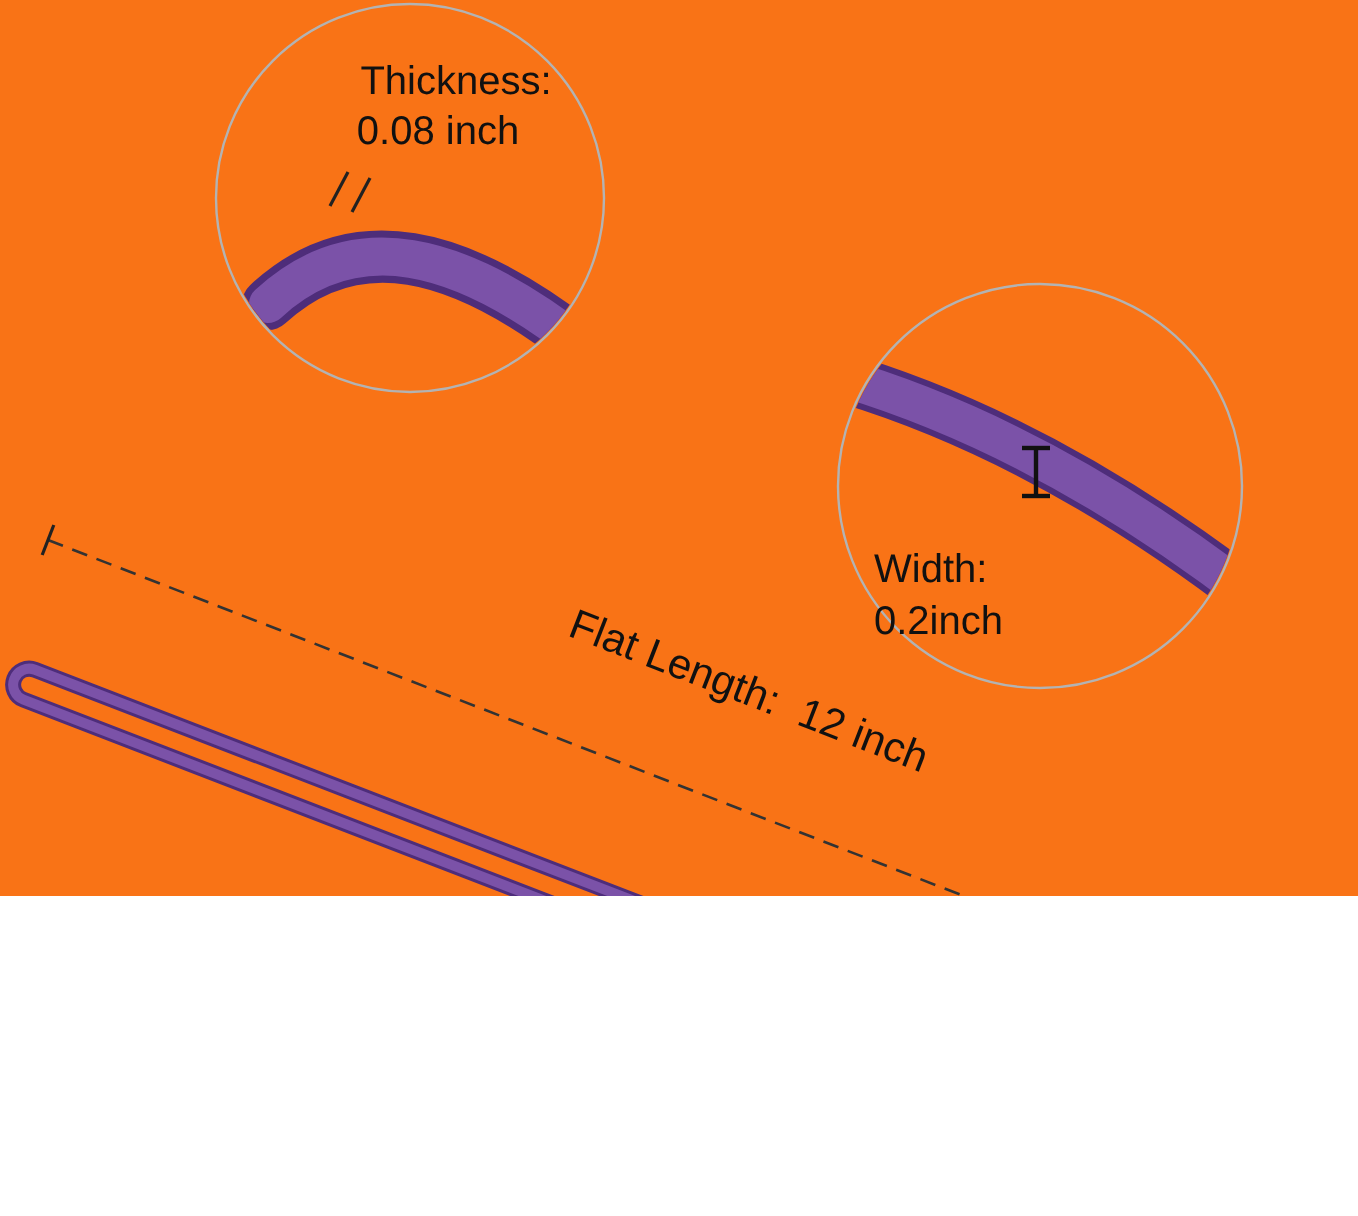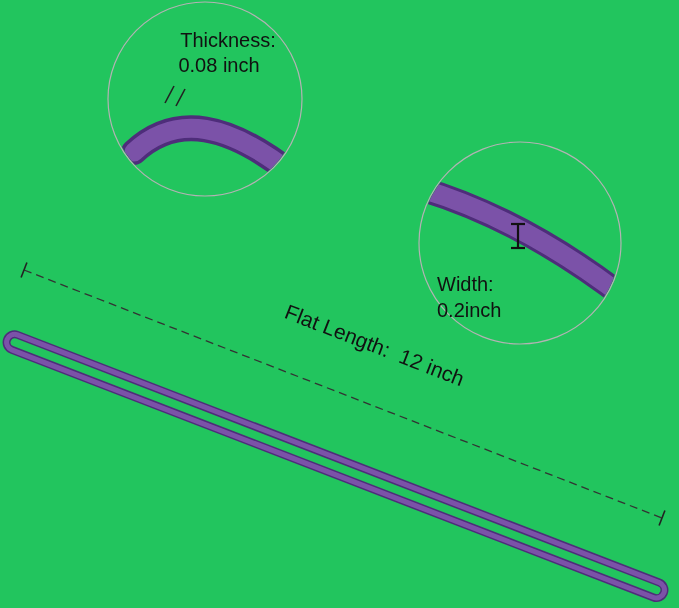--- a/index.html
+++ b/index.html
@@ -1,20 +1,20 @@
 <!DOCTYPE html>
 <html style="--band: #7b52a8; --band-edge: #4e2d7a; --callout-ring: #b3b3b3; --ink: #111111;"><head>
 <meta charset="utf-8">
 <style>
   html, body { margin: 0; padding: 0; background: #ffffff; }
   .canvas {
     position: relative;
     width: 679px;
-    height: 608px;
-    background: #22c55e;
+    height: 448px;
+    background: #f97316;
     overflow: hidden;
     font-family: "Liberation Sans", sans-serif;
   }
   svg { display: block; }
   svg text {
     fill: #111111;
     font-family: "Liberation Sans", sans-serif;
   }
   .annot { font-size: 20px; }
   .flat-label { font-size: 21px; white-space: pre; }

